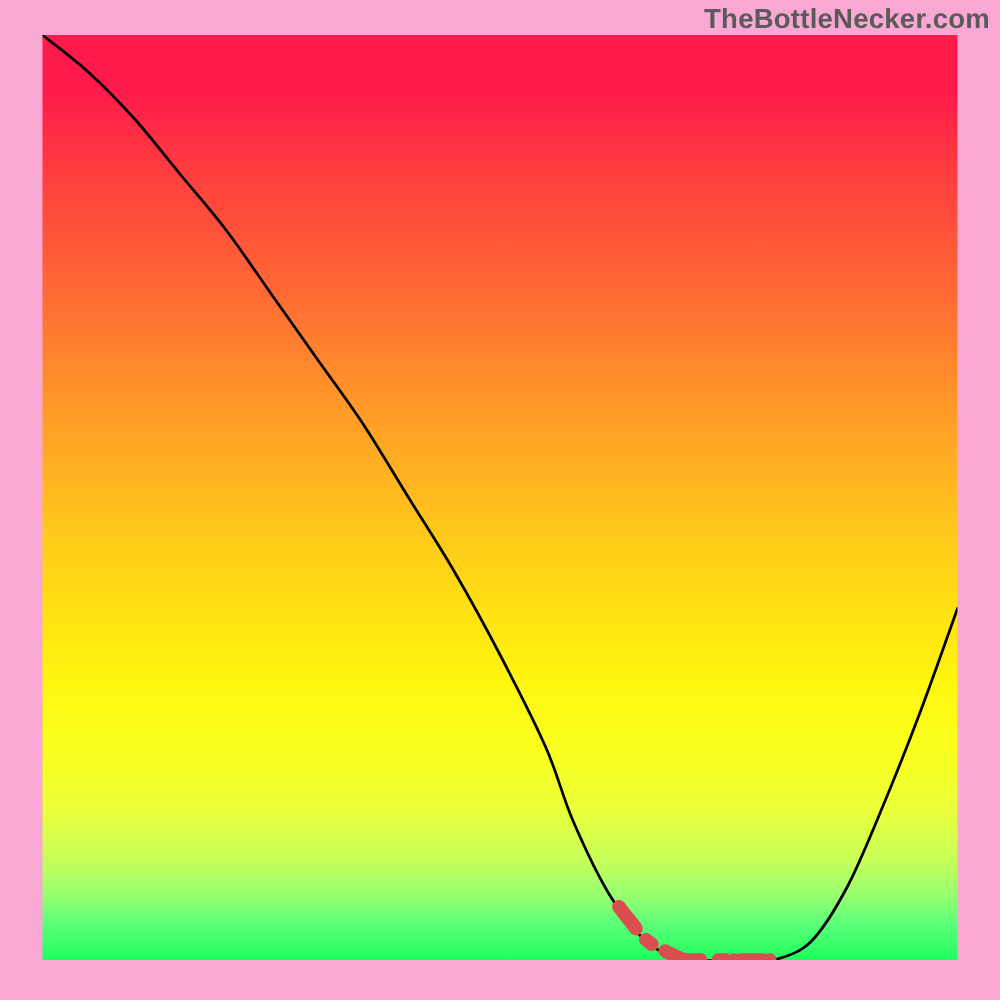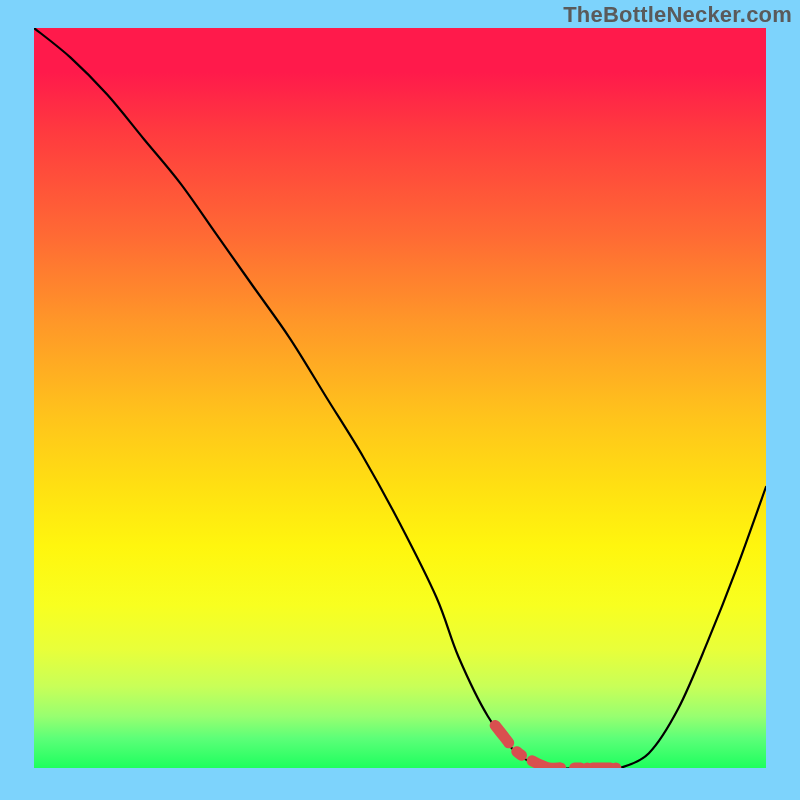--- a/index.html
+++ b/index.html
@@ -8,21 +8,21 @@
     width: 800px;
     height: 800px;
     background: #000;
     overflow: hidden;
     font-family: Arial, Helvetica, sans-serif;
   }
   .frame {
     position: relative;
     width: 800px;
     height: 800px;
-    background: #7dd3fc;
+    background: #f9a8d4;
   }
   .watermark {
     position: absolute;
     top: 2px;
     right: 8px;
     color: #5a5a5a;
     font-size: 22px;
     font-weight: 600;
     letter-spacing: 0.2px;
     z-index: 20;

